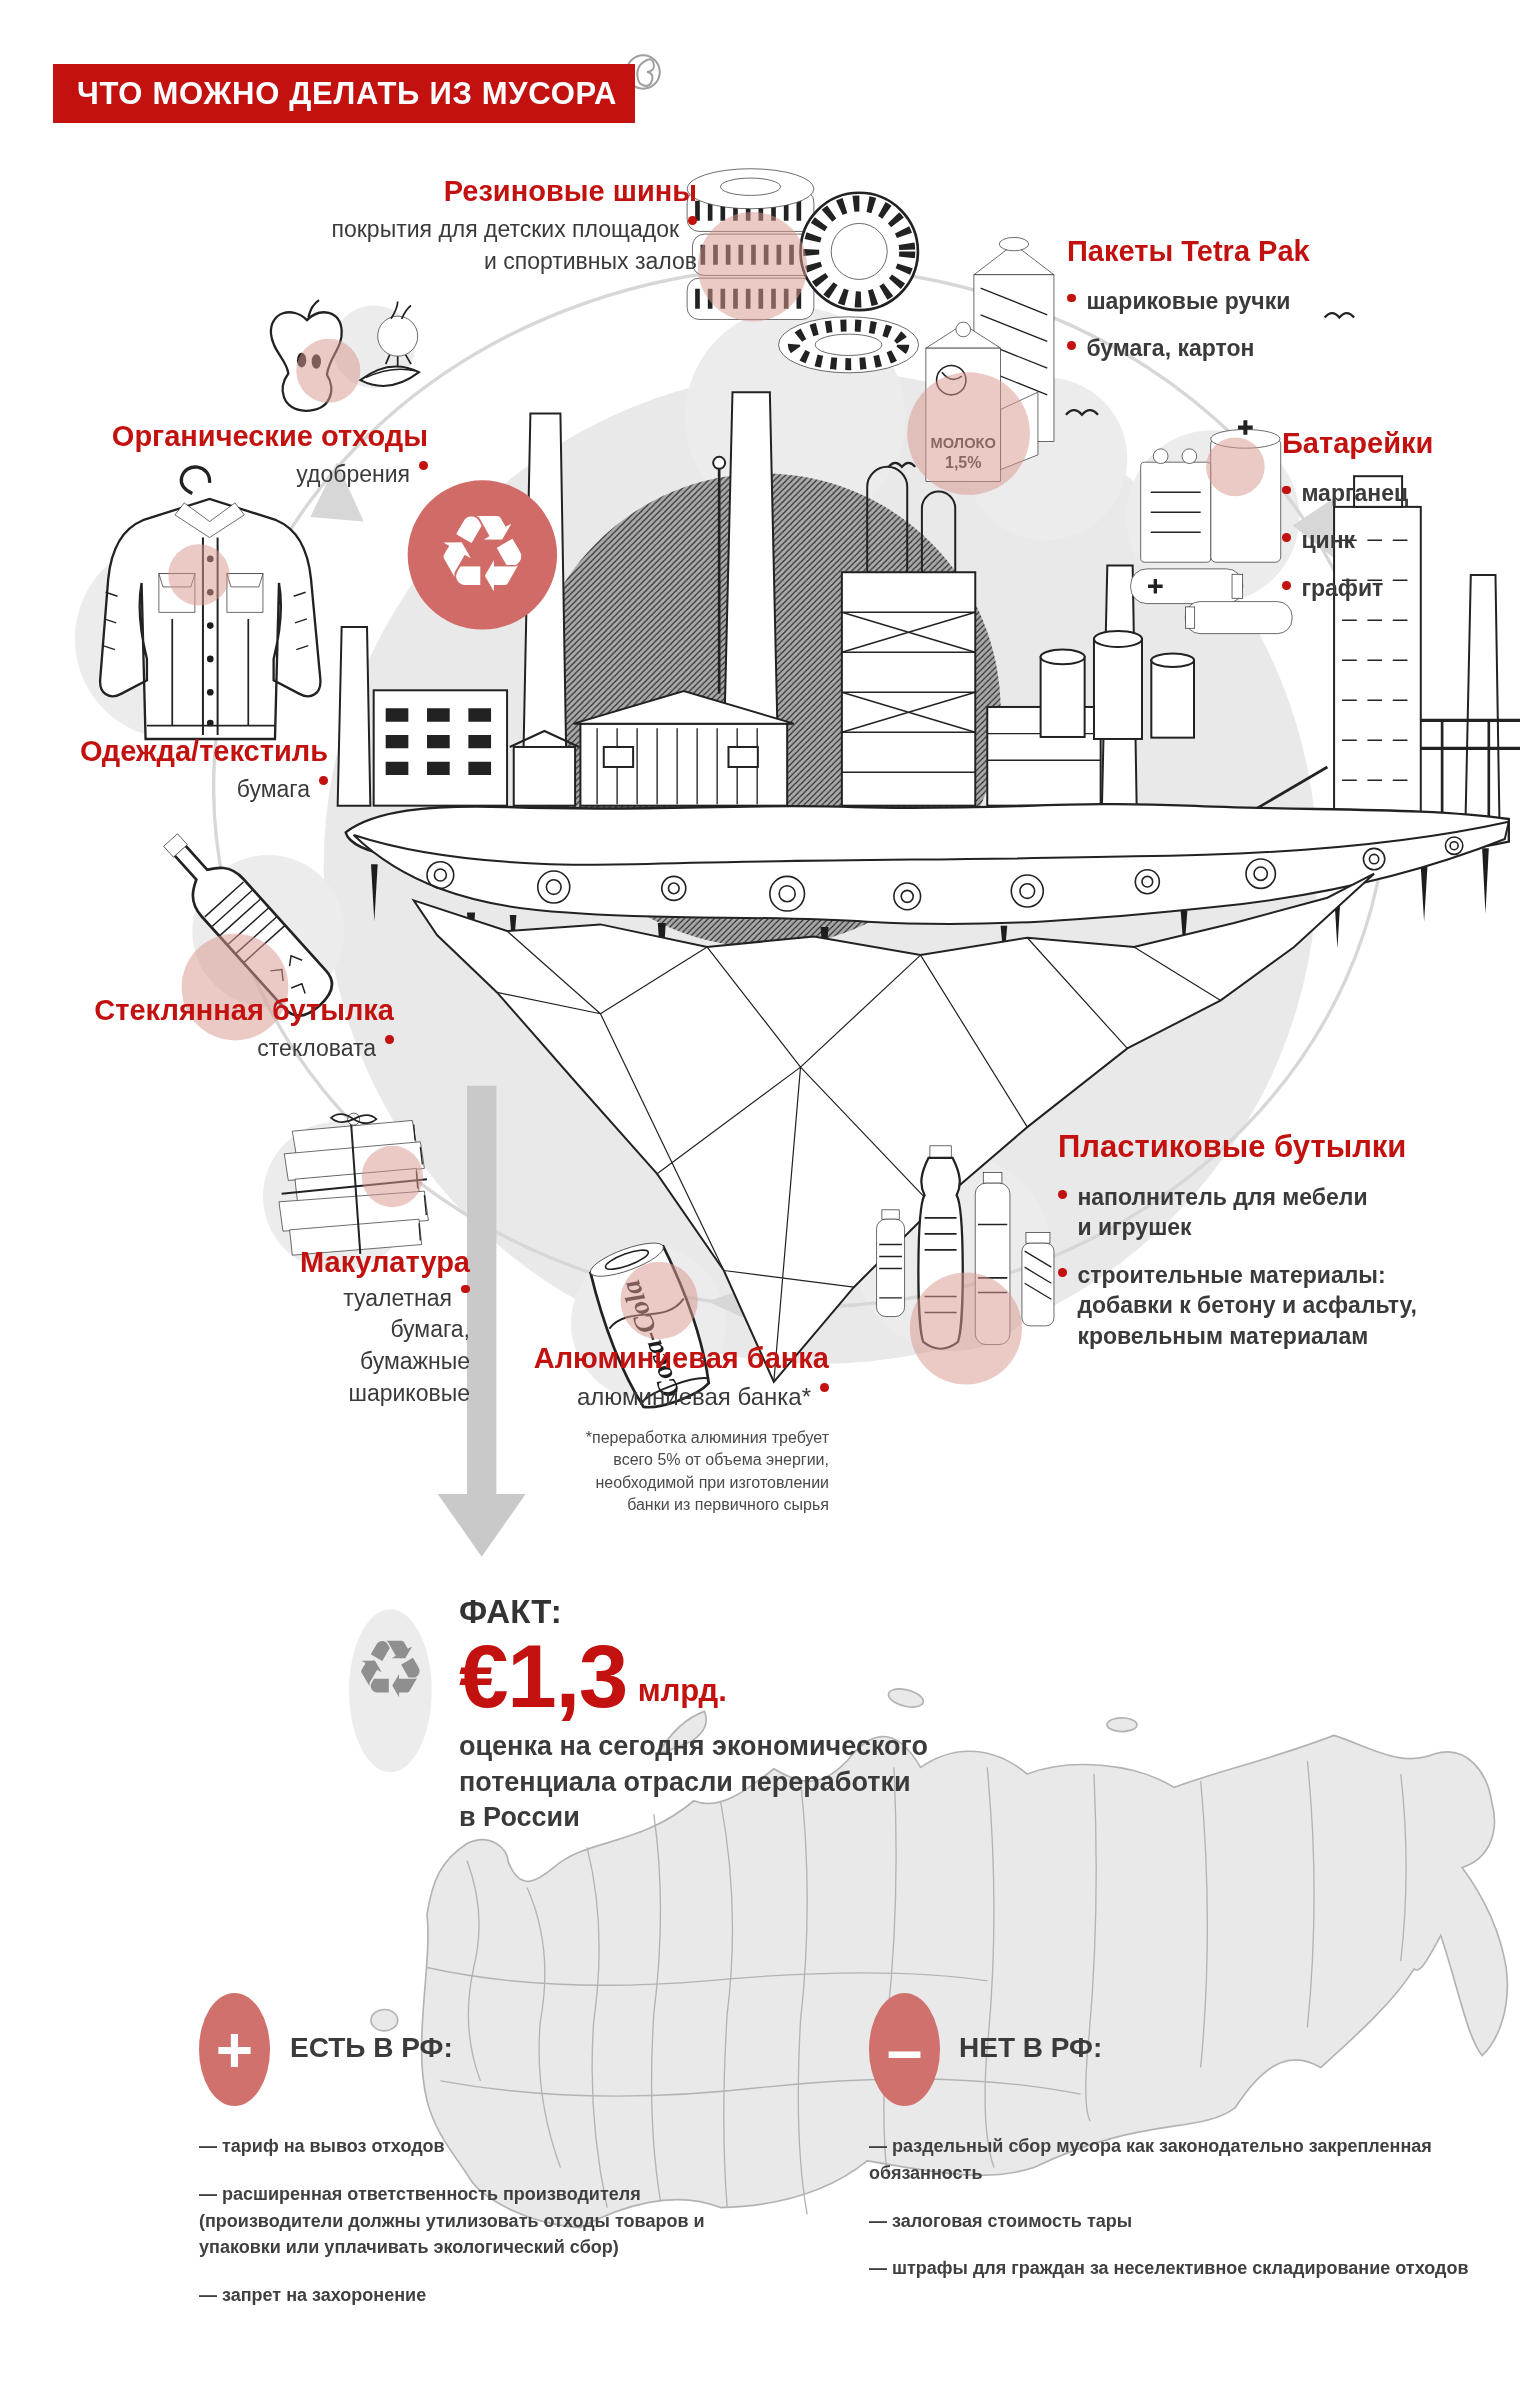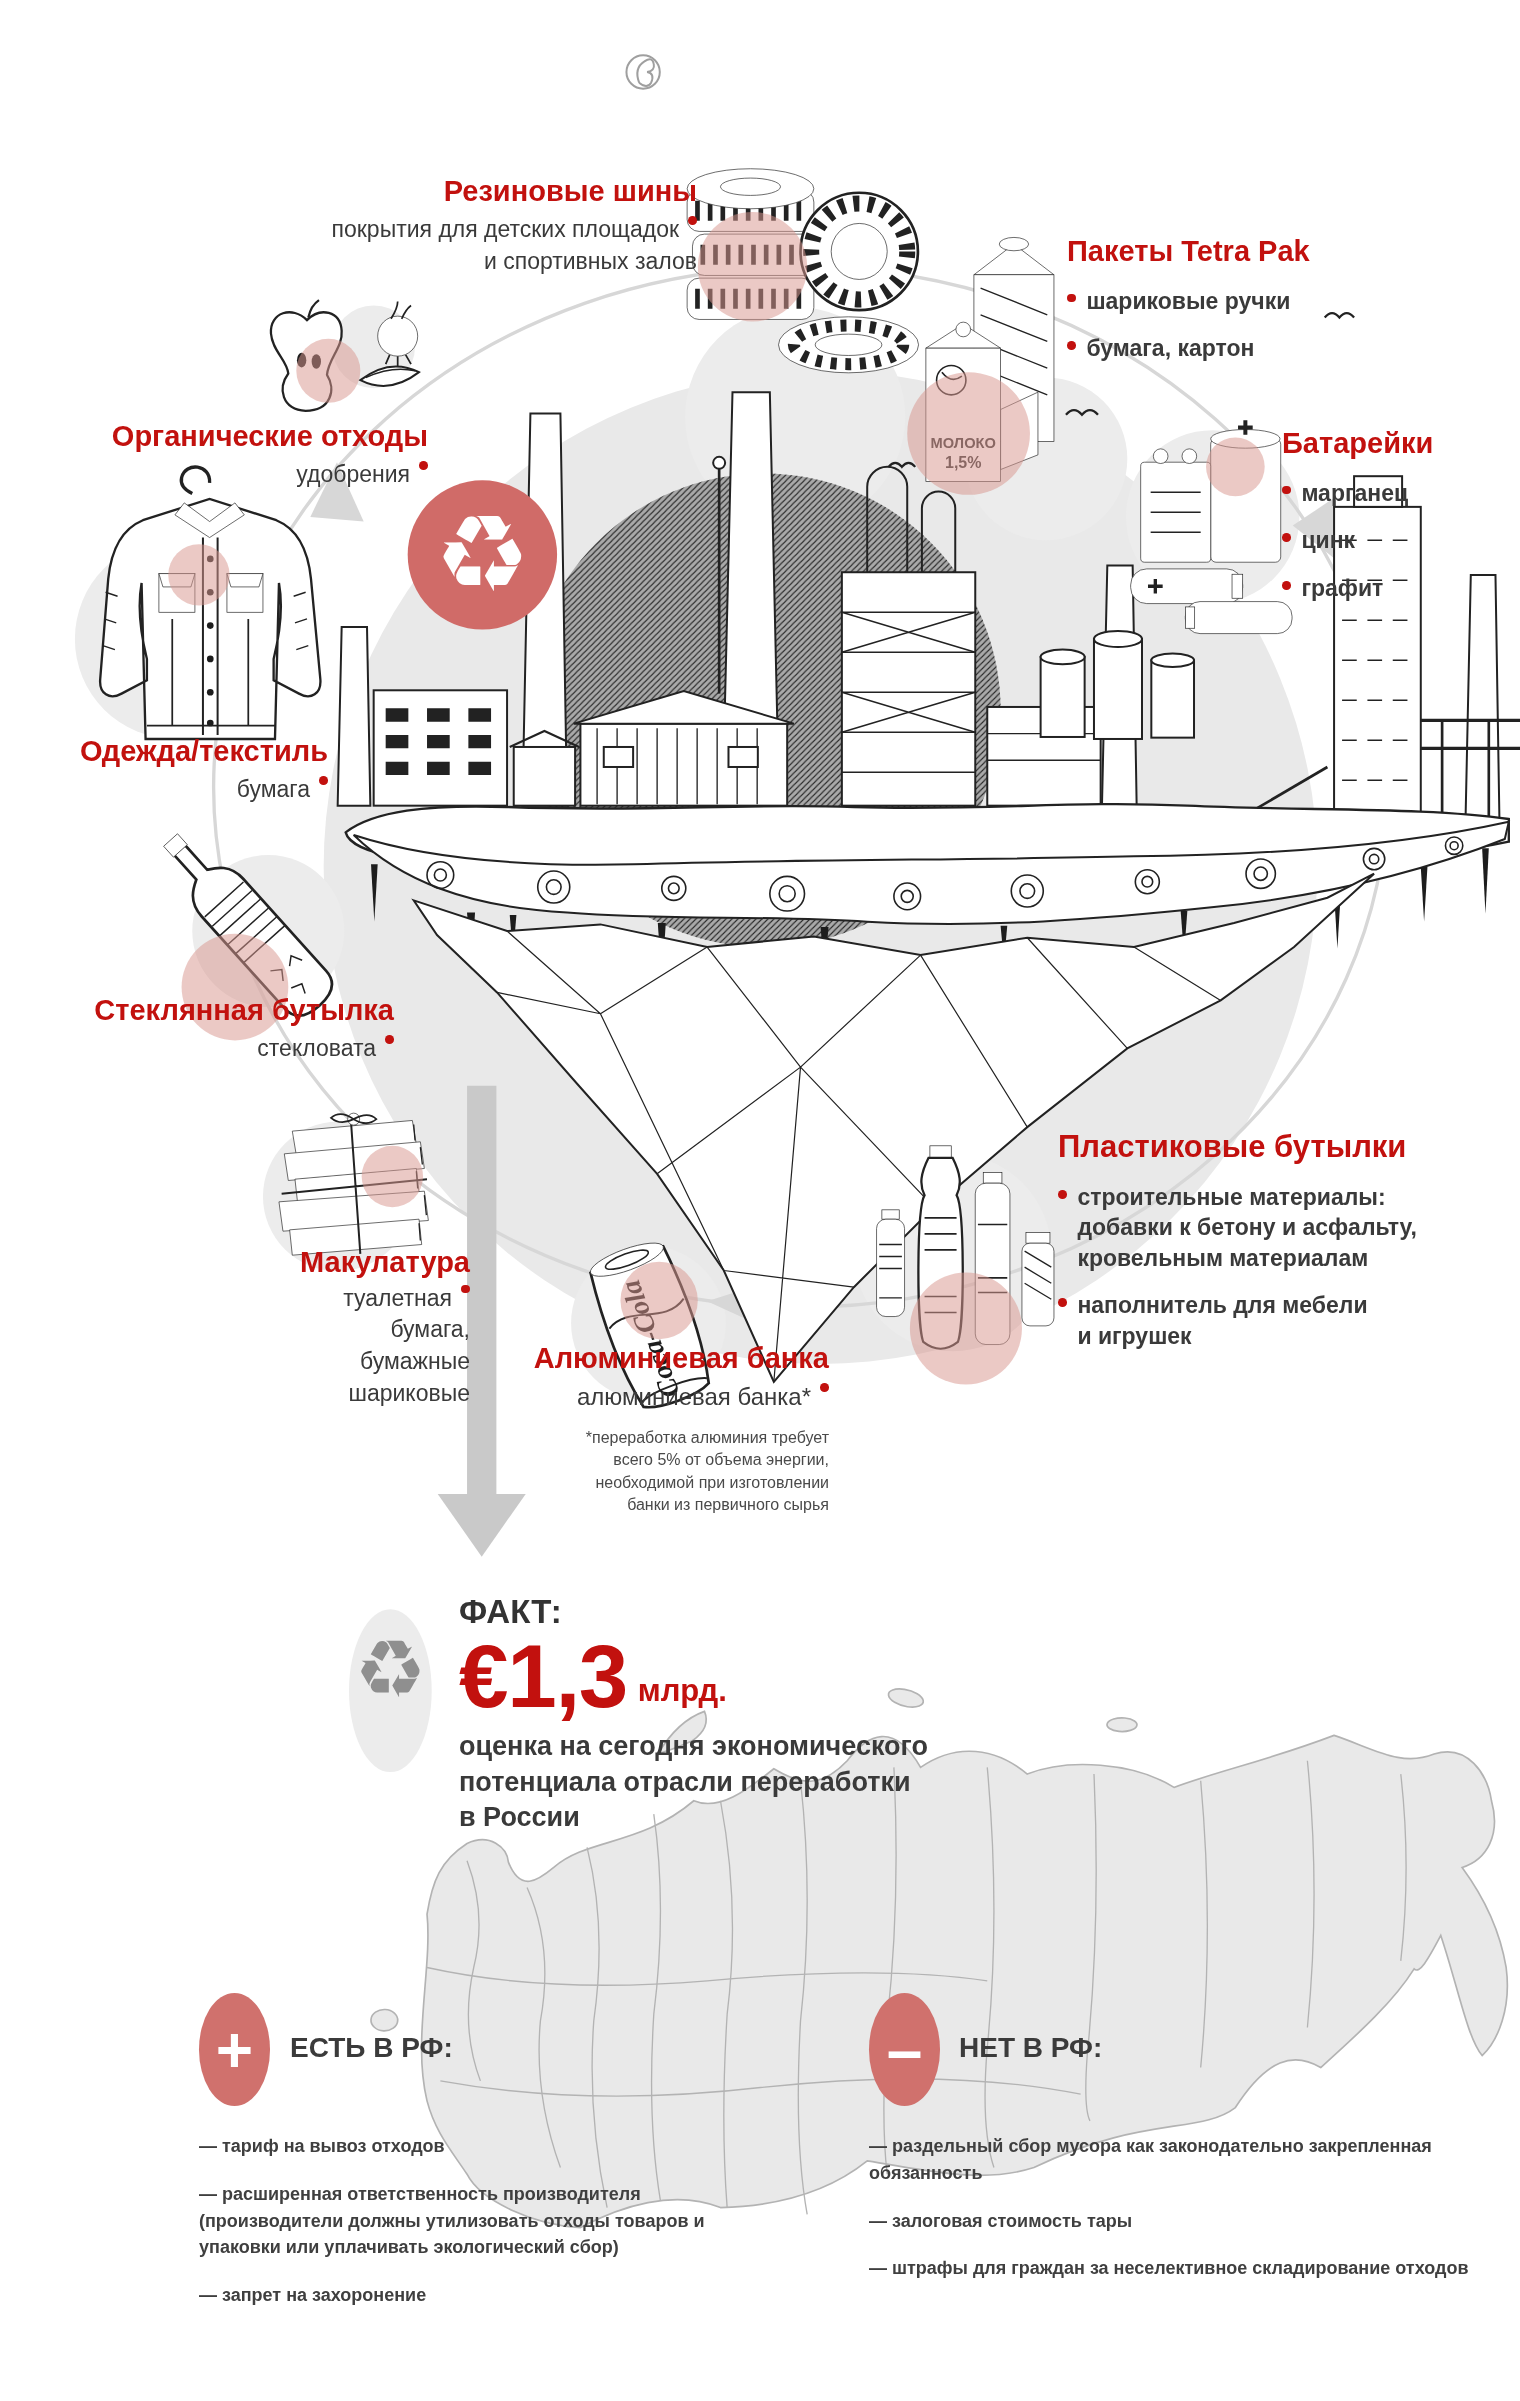--- a/index.html
+++ b/index.html
@@ -364,20 +364,23 @@
         <path d="M660,3120 q220,40 480,10 q280,-30 480,10"></path>
       </g>
     </g>
 
     <g>
       <circle cx="964" cy="108" r="25" fill="none" stroke="#9f9f9f" stroke-width="3"></circle>
       <path d="M958,124 q-8,-22 8,-32 q12,-8 14,4 q2,10 -10,12 q12,2 6,16 q-6,10 -18,0" fill="none" stroke="#9f9f9f" stroke-width="3"></path>
     </g>
   </svg>
 
+  <div class="abs titlebar">
+    <h1>ЧТО МОЖНО ДЕЛАТЬ ИЗ МУСОРА</h1>
+  </div>
 
   <div class="abs sec right-al" style="right:824px;top:175px;">
     <div class="h">Резиновые шины</div>
     <div class="prod-line">
       <span>покрытия для детских площадок</span>
       <span class="dot after"></span>
     </div>
     <div class="prod-line" style="margin-top:5.3px">
       <span>и спортивных залов</span>
     </div>
@@ -466,28 +469,28 @@
 всего 5% от объема энергии,
 необходимой при изготовлении
 банки из первичного сырья</div>
   </div>
 
   <div class="abs sec" style="left:1058px;top:1129px;">
     <div class="h" style="font-size:31px">Пластиковые бутылки</div>
     <div class="blist">
       <div class="brow">
         <span class="dot before"></span>
+        <span class="txt">наполнитель для мебели
+и игрушек</span>
+      </div>
+      <div class="brow">
+        <span class="dot before"></span>
         <span class="txt">строительные материалы:
 добавки к бетону и асфальту,
 кровельным материалам</span>
-      </div>
-      <div class="brow">
-        <span class="dot before"></span>
-        <span class="txt">наполнитель для мебели
-и игрушек</span>
       </div>
     </div>
   </div>
 
   <div class="abs" style="left:459px;top:1593px;width:654px;">
     <div class="fact-label">ФАКТ:</div>
     <div class="fact-row">
       <span class="fact-amount">€1,3</span>
       <span class="fact-unit">млрд.</span>
     </div>

